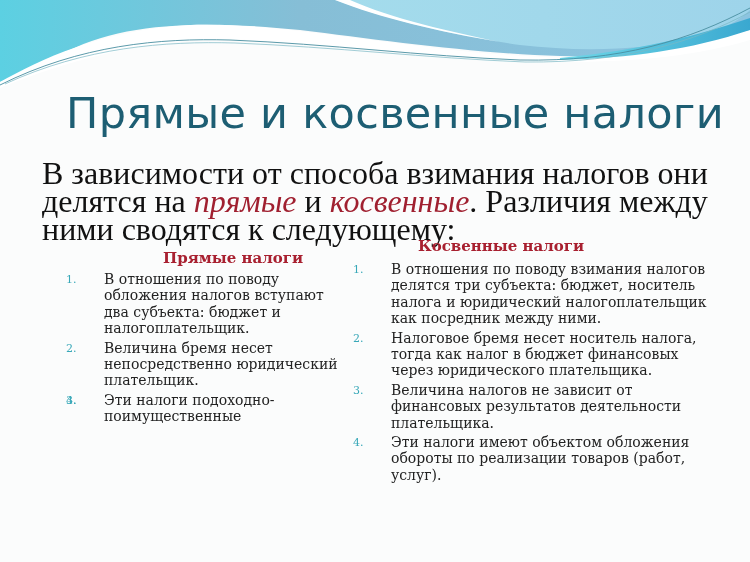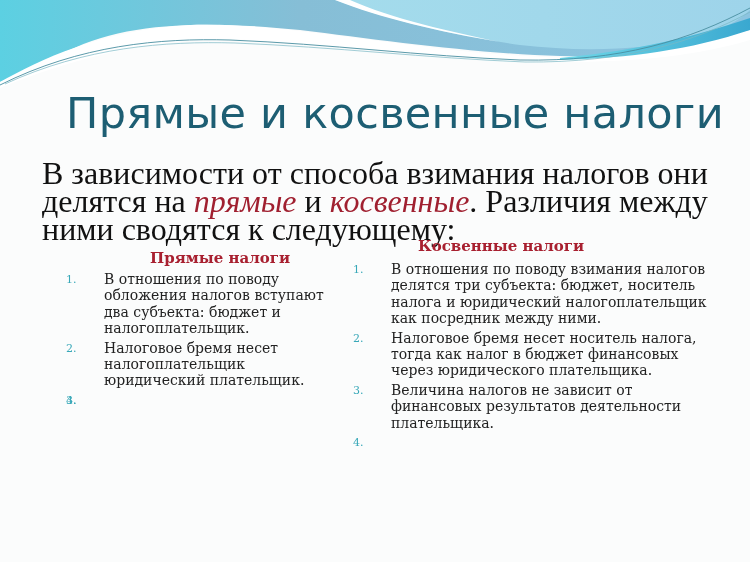--- a/index.html
+++ b/index.html
@@ -20,21 +20,21 @@
       position: absolute; left: 42px; top: 159px; width: 680px;
       font-family: "Liberation Serif", serif;
       font-size: 32px; line-height: 28px; color: #111;
       margin: 0;
     }
     .intro .hl { color: #a02030; font-style: italic; }
     .col-heading {
       font-family: "DejaVu Serif", serif; font-weight: bold;
       font-size: 15px; color: #a82030; position: absolute;
     }
-    .col-left-h { left: 150px; top: 249px; }
+    .col-left-h { left: 163px; top: 249px; }
     .col-right-h { left: 418px; top: 237px; }
     ol.list {
       position: absolute; margin: 0; padding: 0; list-style: none;
       font-family: "DejaVu Serif", serif; font-size: 14px; line-height: 16.4px; color: #222;
     }
     ol.list li { position: relative; padding-left: 0; margin-bottom: 3px; }
     ol.list .num {
       position: absolute; font-size: 11px; color: #38a8b8; top: 1px;
     }
     .list-left { left: 104px; top: 271px; width: 240px; }
@@ -71,24 +71,24 @@
   <path d="M5,84 C85,47 165,41 235,43 C335,47 425,58 525,62 C625,63 695,42 750,12" fill="none" stroke="#7ab8c4" stroke-width="0.7"></path>
 </svg>
 
 <h1 class="title">Прямые и косвенные налоги</h1>
 
 <p class="intro"><span>В зависимости от способа взимания налогов они делятся на </span><span class="hl">прямые</span><span> и </span><span class="hl">косвенные</span><span>. Различия между ними сводятся к следующему:</span></p>
 
 <div class="col-heading col-left-h">Прямые налоги</div>
 <ol class="list list-left">
   <li><span class="num">1.</span><span>В отношения по поводу обложения налогов вступают два субъекта: бюджет и налогоплательщик.</span></li>
-  <li><span class="num">2.</span><span>Налоговое бремя несет налогоплательщик юридический плательщик.</span></li>
+  <li><span class="num">2.</span><span>Величина бремя несет непосредственно юридический плательщик.</span></li>
   <li><span class="num">3.</span></li>
-  <li><span class="num">4.</span></li>
+  <li><span class="num">4.</span><span>Эти налоги подоходно-поимущественные</span></li>
 </ol>
 
 <div class="col-heading col-right-h">Косвенные налоги</div>
 <ol class="list list-right">
   <li><span class="num">1.</span><span>В отношения по поводу взимания налогов делятся три субъекта: бюджет, носитель налога и юридический налогоплательщик как посредник между ними.</span></li>
   <li><span class="num">2.</span><span>Налоговое бремя несет носитель налога, тогда как налог в бюджет финансовых через юридического плательщика.</span></li>
   <li><span class="num">3.</span><span>Величина налогов не зависит от финансовых результатов деятельности плательщика.</span></li>
-  <li><span class="num">4.</span></li>
+  <li><span class="num">4.</span><span>Эти налоги имеют объектом обложения обороты по реализации товаров (работ, услуг).</span></li>
 </ol>
 
 </body></html>

